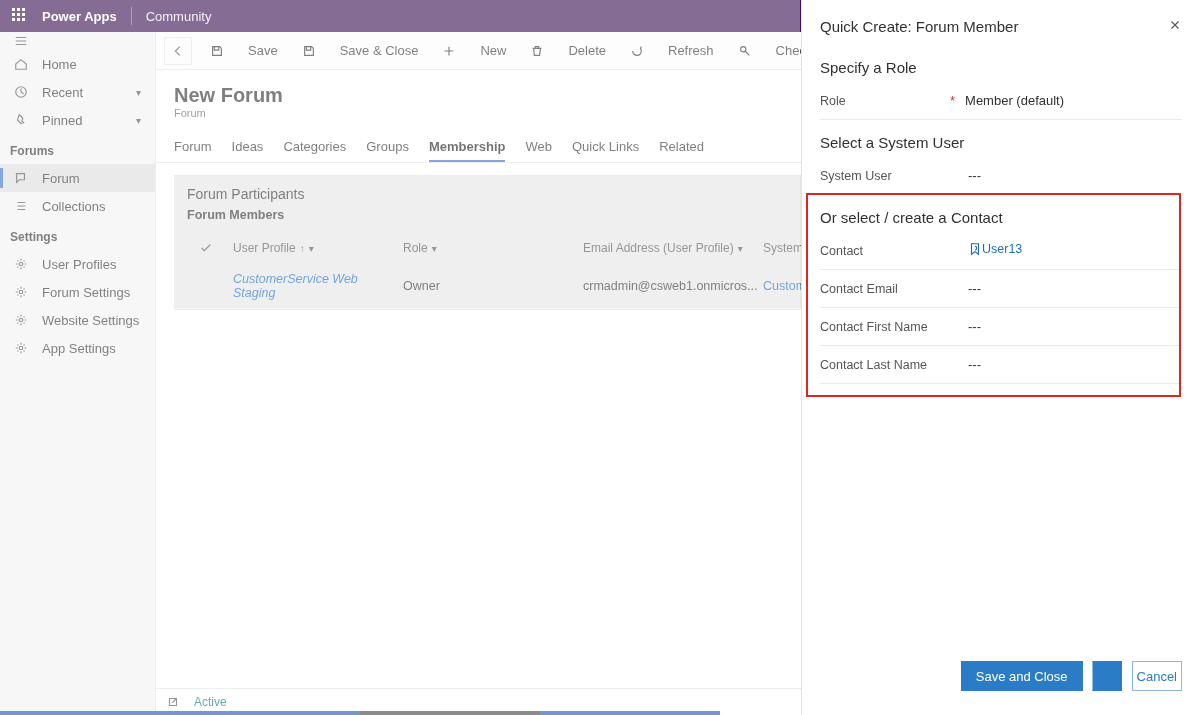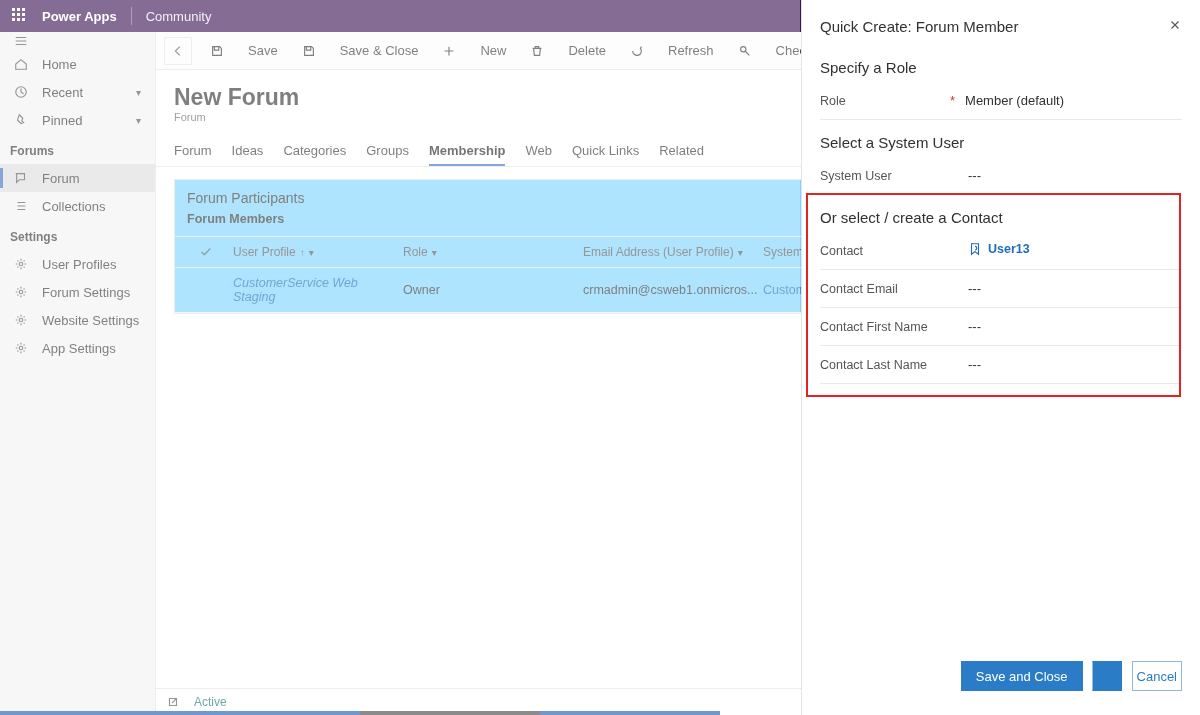--- a/index.html
+++ b/index.html
@@ -27,28 +27,28 @@
   .stroke-icon { fill:none; stroke:currentColor; stroke-width:1.3; }
 
   
   .main-col { flex:1; display:flex; flex-direction:column; background:#fff; min-width:0; }
   .command-bar { height:38px; border-bottom:1px solid #e4e4e4; display:flex; align-items:center; padding:0 8px; gap:4px; font-size:13px; color:#323130; background:#fcfcfc; }
   .backbtn { width:28px; height:28px; display:flex; align-items:center; justify-content:center; border:1px solid #e4e4e4; border-radius:1px; margin-right:4px; }
   .cmd { display:flex; align-items:center; gap:24px; padding:0 10px; height:30px; cursor:pointer; color:#323130; white-space:nowrap; }
   .cmd svg { width:14px; height:14px; }
 
   .page-heading { padding:14px 18px 4px 18px; }
-  .page-heading h1 { font-size:23px; font-weight:600; color:#323130; }
+  .page-heading h1 { font-size:20px; font-weight:600; color:#323130; }
   .page-heading .sub { font-size:11px; color:#666; }
 
   .tabs { display:flex; gap:20px; padding:10px 18px 0 18px; font-size:13px; color:#323130; border-bottom:1px solid #e4e4e4; background:#fff; }
   .tab { padding:6px 0; cursor:pointer; }
   .tab.active { font-weight:600; border-bottom:2px solid #3b6ecc; color:#1e1e1e; }
 
-  .section-box { margin:12px 18px 0 18px; border:1px solid #e4e4e4; background:#7dd3fc; }
+  .section-box { margin:12px 18px 0 18px; border:1px solid #e4e4e4; background:#e5e5e5; }
   .section-box .sh { padding:10px 12px 6px 12px; font-size:14px; color:#323130; }
   .section-box .sh2 { padding:0 12px 10px 12px; font-size:12.5px; font-weight:600; color:#323130; }
 
   .grid-head { display:flex; border-top:1px solid #e4e4e4; border-bottom:1px solid #e4e4e4; font-size:12px; color:#555; }
   .grid-cell { padding:8px 10px; display:flex; align-items:center; gap:4px; }
   .cb-col { width:48px; justify-content:flex-end; }
   .c1 { width:170px; }
   .c2 { width:180px; }
   .c3 { width:180px; }
   .c4 { flex:1; min-width:0; }
@@ -66,21 +66,21 @@
   .panel { position:absolute; top:0; right:0; width:399px; height:715px; background:#fff; border-left:1px solid #e4e4e4; display:flex; flex-direction:column; }
   .panel-head { padding:18px 18px 10px 18px; display:flex; align-items:flex-start; }
   .panel-head .title { font-size:15px; color:#323130; }
   .panel-head .close { margin-left:auto; cursor:pointer; color:#555; font-size:14px; }
   .panel-body { flex:1; overflow:auto; padding:0 18px; }
   .psection { padding:14px 0 6px 0; font-size:15px; color:#323130; }
   .field-row { display:flex; align-items:center; min-height:38px; border-bottom:1px solid #e9e9e9; font-size:13px; }
   .field-row .flabel { width:130px; color:#555; font-size:12.5px; }
   .field-row .req { color:#d13438; margin-left:auto; padding-right:10px; }
   .field-row .fval { flex:1; color:#323130; }
-  .contact-chip { display:inline-flex; align-items:center; gap:6px; color:#1f6cbf; font-weight:700; font-size:12.5px; }
+  .contact-chip { display:inline-flex; align-items:center; color:#1f6cbf; font-weight:400; font-size:12.5px; }
   .contact-chip svg { width:14px; height:14px; stroke:#1f6cbf; }
   .highlight-box { position:absolute; border:2px solid #e02424; pointer-events:none; }
   .hb1 { left:806px; top:193px; width:375px; height:204px; }
 
   .panel-footer { padding:12px 18px 24px 18px; display:flex; justify-content:flex-end; gap:10px; }
   .btn-primary { background:#2b7cc7; color:#fff; border:1px solid #2b7cc7; height:30px; padding:0 14px; font-size:13px; cursor:pointer; display:flex; align-items:center; }
   .btn-split { width:24px; border-left:1px solid rgba(255,255,255,0.5); margin-left:-1px; justify-content:center; }
   .btn-secondary { background:#fff; color:#2b7cc7; border:1px solid #8fb7dd; height:30px; padding:0 4px; font-size:13px; cursor:pointer; }
 </style>
 </head>

